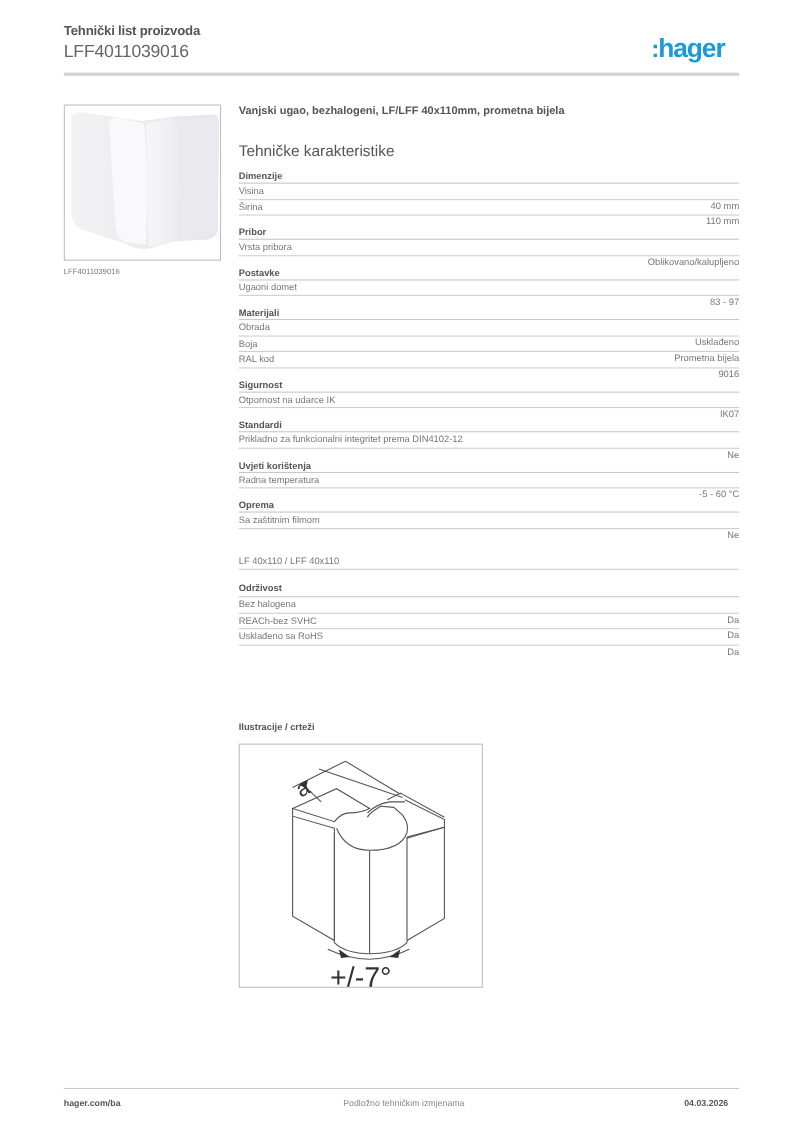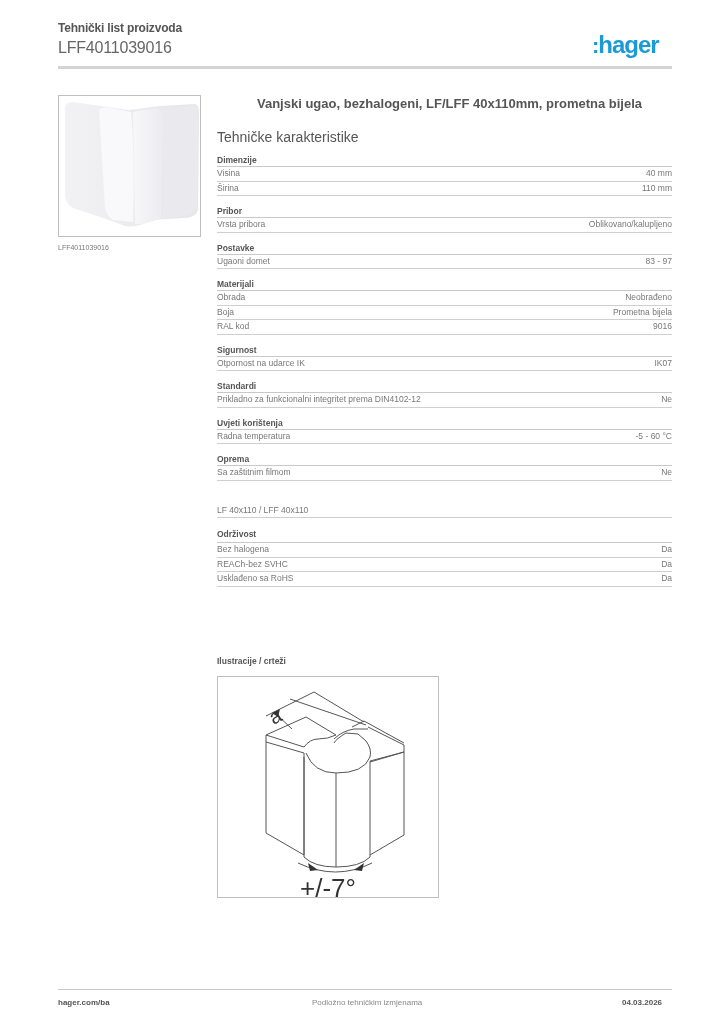--- a/index.html
+++ b/index.html
@@ -9,26 +9,26 @@
   .header-title { position: absolute; left: 58px; top: 21px; font-size: 12px; font-weight: bold; color: #555; letter-spacing: -0.2px; }
   .header-code { position: absolute; left: 58px; top: 39px; font-size: 16px; color: #666; letter-spacing: -0.2px; }
   .logo { position: absolute; left: 592px; top: 31px; font-size: 24px; font-weight: bold; color: #1a9ad6; letter-spacing: -1px; }
   .logo .colon { font-size: 22px; }
   .header-rule { position: absolute; left: 58px; top: 66px; width: 614px; height: 3px; background: #d4d4d4; }
 
   .product-image { position: absolute; left: 58px; top: 95px; width: 143px; height: 142px; border: 1px solid #bfbfbf; background: #fff; overflow: hidden; }
   .product-caption { position: absolute; left: 58px; top: 244px; font-size: 7px; color: #777; }
 
   .main { position: absolute; left: 217px; top: 96px; width: 455px; }
-  .desc { font-size: 13px; font-weight: bold; color: #555; height: 33px; margin-left: 40px; }
+  .desc { font-size: 10px; font-weight: bold; color: #555; height: 33px; }
   .section-main-title { font-size: 14px; font-weight: normal; color: #555; height: 25px; }
 
   .group { margin-bottom: 9px; }
   .group-title { font-size: 8.5px; font-weight: bold; color: #555; height: 13px; line-height: 13px; border-bottom: 1.5px solid #c8c8c8; }
-  .row { display: flex; justify-content: space-between; font-size: 8.5px; color: #777; height: 14.5px; line-height: 13.5px; border-bottom: 1px solid #cfcfcf; }
+  .row { display: flex; justify-content: space-between; font-size: 8.5px; color: #777; height: 14.5px; line-height: 13.5px; border-bottom: 1px solid #cfcfcf; flex-direction: column; }
   .row .val { text-align: right; }
 
   .illus-title { position: absolute; left: 217px; top: 656px; font-size: 8.5px; font-weight: bold; color: #555; }
   .illus-box { position: absolute; left: 217px; top: 676px; width: 222px; height: 222px; border: 1px solid #bfbfbf; background: #fff; }
 
   .footer-rule { position: absolute; left: 58px; top: 989px; width: 614px; height: 1px; background: #c8c8c8; }
   .footer-left { position: absolute; left: 58px; top: 998px; font-size: 8px; font-weight: bold; color: #555; }
   .footer-center { position: absolute; left: 312px; top: 998px; font-size: 8px; color: #888; }
   .footer-right { position: absolute; left: 622px; top: 998px; font-size: 8px; font-weight: bold; color: #555; }
 </style>
@@ -89,21 +89,21 @@
     <div class="row">
         <span>Ugaoni domet</span>
         <span class="val">83 - 97</span>
       </div>
   </div>
 
   <div class="group">
     <div class="group-title">Materijali</div>
     <div class="row">
         <span>Obrada</span>
-        <span class="val">Neobrađeno</span>
+        <span class="val">Usklađeno</span>
       </div>
     <div class="row">
         <span>Boja</span>
         <span class="val">Prometna bijela</span>
       </div>
     <div class="row">
         <span>RAL kod</span>
         <span class="val">9016</span>
       </div>
   </div>

